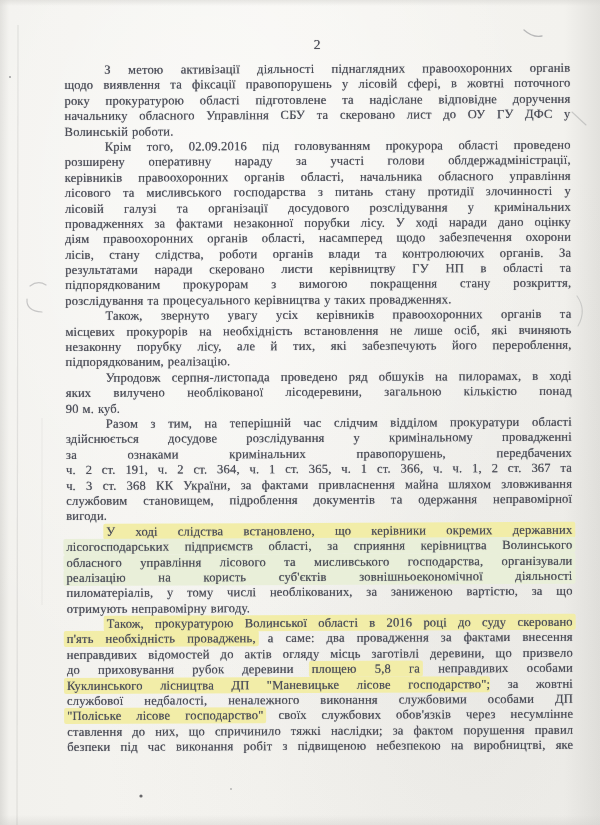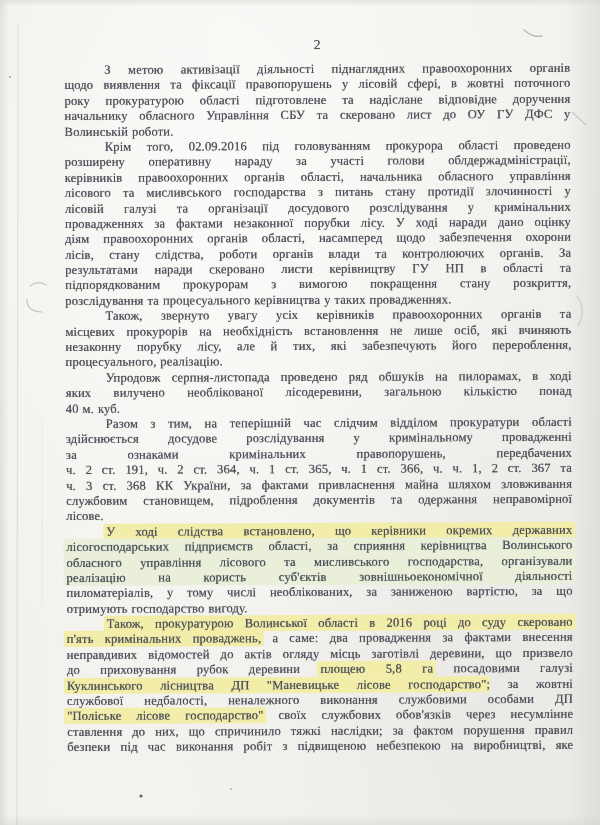--- a/index.html
+++ b/index.html
@@ -111,49 +111,49 @@
           <div class="line"><span>діям правоохоронних органів області, насамперед щодо забезпечення охорони</span></div>
           <div class="line"><span>лісів, стану слідства, роботи органів влади та контролюючих органів. За</span></div>
           <div class="line"><span>результатами наради скеровано листи керівництву ГУ НП в області та</span></div>
           <div class="line"><span>підпорядкованим прокурорам з вимогою покращення стану розкриття,</span></div>
           <div class="line end"><span>розслідування та процесуального керівництва у таких провадженнях.</span></div>
         </div>
       <div class="para">
           <div class="line first"><span>Також, звернуто увагу усіх керівників правоохоронних органів та</span></div>
           <div class="line"><span>місцевих прокурорів на необхідність встановлення не лише осіб, які вчиняють</span></div>
           <div class="line"><span>незаконну порубку лісу, але й тих, які забезпечують його перероблення,</span></div>
-          <div class="line end"><span>процесуального, реалізацію.</span></div>
+          <div class="line end"><span>підпорядкованим, реалізацію.</span></div>
         </div>
       <div class="para">
           <div class="line first"><span>Упродовж серпня-листопада проведено ряд обшуків на пилорамах, в ході</span></div>
           <div class="line"><span>яких вилучено необлікованої лісодеревини, загальною кількістю понад</span></div>
-          <div class="line end"><span>40 м. куб.</span></div>
+          <div class="line end"><span>90 м. куб.</span></div>
         </div>
       <div class="para">
           <div class="line first"><span>Разом з тим, на теперішній час слідчим відділом прокуратури області</span></div>
           <div class="line"><span>здійснюється досудове розслідування у кримінальному провадженні</span></div>
           <div class="line"><span>за ознаками кримінальних правопорушень, передбачених</span></div>
           <div class="line"><span>ч. 2 ст. 191, ч. 2 ст. 364, ч. 1 ст. 365, ч. 1 ст. 366, ч. ч. 1, 2 ст. 367 та</span></div>
           <div class="line"><span>ч. 3 ст. 368 КК України, за фактами привласнення майна шляхом зловживання</span></div>
           <div class="line"><span>службовим становищем, підроблення документів та одержання неправомірної</span></div>
-          <div class="line end"><span>лісове.</span></div>
+          <div class="line end"><span>вигоди.</span></div>
         </div>
       <div class="para">
           <div class="line first"><span class="hl-y">У ході слідства встановлено, що керівники окремих державних</span></div>
           <div class="line"><span class="hl-g">лісогосподарських підприємств області, за сприяння керівництва Волинського</span></div>
           <div class="line"><span class="hl-g">обласного управління лісового та мисливського господарства, організували</span></div>
           <div class="line"><span class="hl-g">реалізацію на користь суб'єктів зовнішньоекономічної діяльності</span></div>
           <div class="line"><span>пиломатеріалів, у тому числі необлікованих, за заниженою вартістю, за що</span></div>
-          <div class="line end"><span>отримують господарство вигоду.</span></div>
+          <div class="line end"><span>отримують неправомірну вигоду.</span></div>
         </div>
       <div class="para">
           <div class="line first"><span class="hl-y">Також, прокуратурою Волинської області в 2016 році до суду скеровано</span></div>
-          <div class="line"><span class="hl-y">п'ять кримінальних проваджень,</span><span> а саме: два провадження за фактами внесення</span></div>
+          <div class="line"><span class="hl-y">п'ять необхідність проваджень,</span><span> а саме: два провадження за фактами внесення</span></div>
           <div class="line"><span>неправдивих відомостей до актів огляду місць заготівлі деревини, що призвело</span></div>
-          <div class="line"><span>до приховування рубок деревини </span><span class="hl-y">площею 5,8 га</span><span> посадовими галузі</span></div>
+          <div class="line"><span>до приховування рубок деревини </span><span class="hl-y">площею 5,8 га</span><span> неправдивих особами</span></div>
           <div class="line"><span class="hl-y">Куклинського лісництва ДП "Маневицьке лісове господарство"</span><span>; за жовтні</span></div>
           <div class="line"><span>службової недбалості, неналежного виконання службовими особами ДП</span></div>
           <div class="line"><span class="hl-y">"Поліське лісове господарство"</span><span> своїх службових обов'язків через несумлінне</span></div>
           <div class="line"><span>ставлення до них, що спричинило тяжкі наслідки; за фактом порушення правил</span></div>
           <div class="line"><span>безпеки під час виконання робіт з підвищеною небезпекою на виробництві, яке</span></div>
         </div>
     </div>
   </div>
 </div>
 

